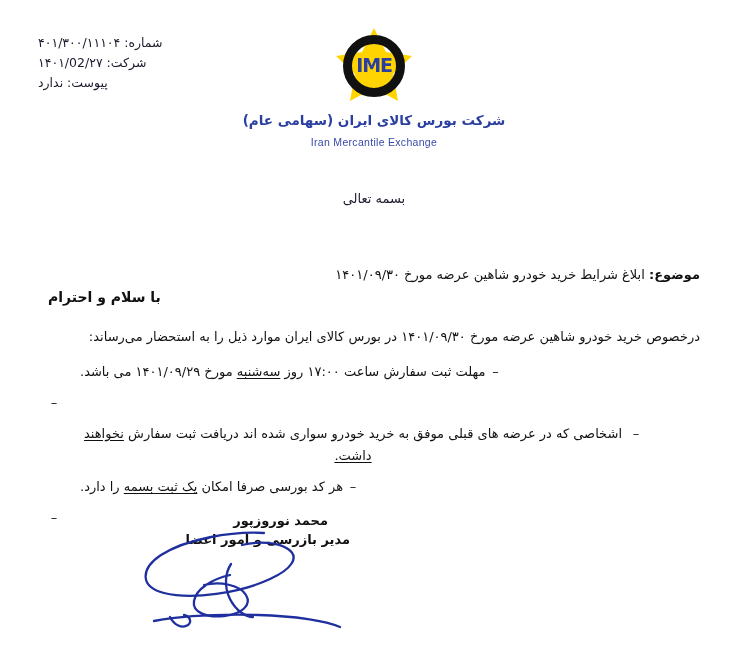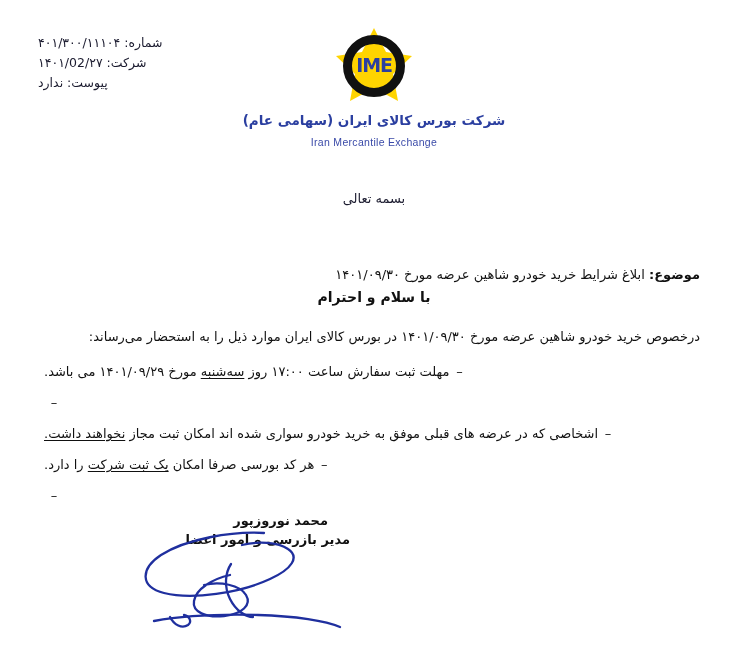--- a/index.html
+++ b/index.html
@@ -142,21 +142,21 @@
     color: #111;
     margin-top: 20px;
   }
   .subject b { font-weight: bold; }
 
   .greeting {
     position: absolute;
     top: 289px;
     right: 48px;
     left: 48px;
-    text-align: center;
+    text-align: left;
     direction: rtl;
     font-size: 14px;
     font-weight: bold;
     color: #111;
   }
 
   .intro {
     position: absolute;
     top: 326px;
     right: 48px;
@@ -192,20 +192,21 @@
     width: 20px;
     text-align: center;
     color: #111;
     font-size: 13px;
     line-height: 22px;
   }
   .bullet-text {
     flex: 0 1 auto;
     text-align: center;
     direction: rtl;
+    margin-left: 36px;
   }
   .bullet-text u {
     text-decoration: underline;
     text-underline-offset: 2px;
   }
   .bullet.indent-1 .bullet-text { max-width: 430px; }
   .bullet.indent-2 .bullet-text { max-width: 330px; }
   .bullet.indent-3 .bullet-text { max-width: 600px; }
   .bullet.indent-4 .bullet-text { max-width: 300px; }
   .bullet.indent-5 .bullet-text { max-width: 300px; }
@@ -306,28 +307,28 @@
       </span>
     </div>
 
     <div class="bullet r2 indent-2">
       <span class="bullet-dash">–</span>
     </div>
 
     <div class="bullet r3 indent-3">
       <span class="bullet-dash">–</span>
       <span class="bullet-text">
-        <span>اشخاصی که در عرضه های قبلی موفق به خرید خودرو سواری شده اند امکان ثبت مجاز </span><u>نخواهند داشت.</u><span></span>
+        <span>اشخاصی که در عرضه های قبلی موفق به خرید خودرو سواری شده اند دریافت ثبت سفارش </span><u>نخواهند داشت.</u><span></span>
       </span>
     </div>
 
     <div class="bullet r4 indent-4">
       <span class="bullet-dash">–</span>
       <span class="bullet-text">
-        <span>هر کد بورسی صرفا امکان </span><u>یک ثبت شرکت</u><span> را دارد.</span>
+        <span>هر کد بورسی صرفا امکان </span><u>یک ثبت بسمه</u><span> را دارد.</span>
       </span>
     </div>
 
     <div class="bullet r5 indent-5">
       <span class="bullet-dash">–</span>
     </div>
 
   </div>
 
   <div class="signature-block">

